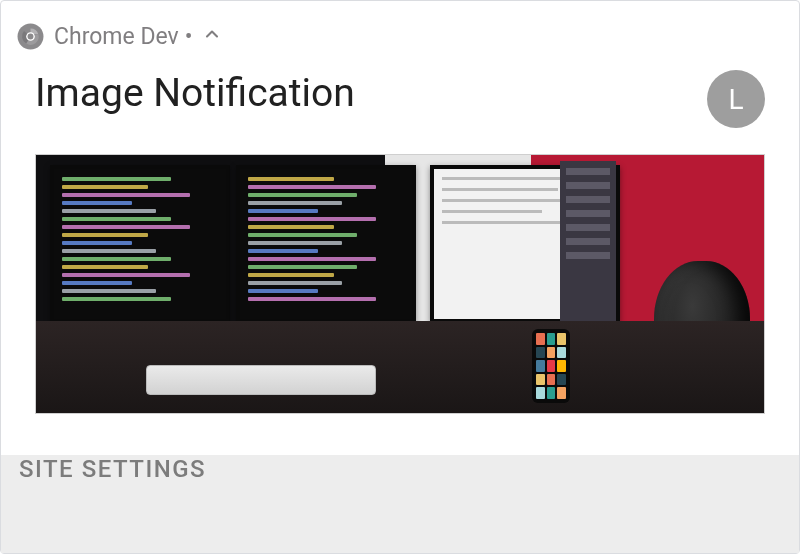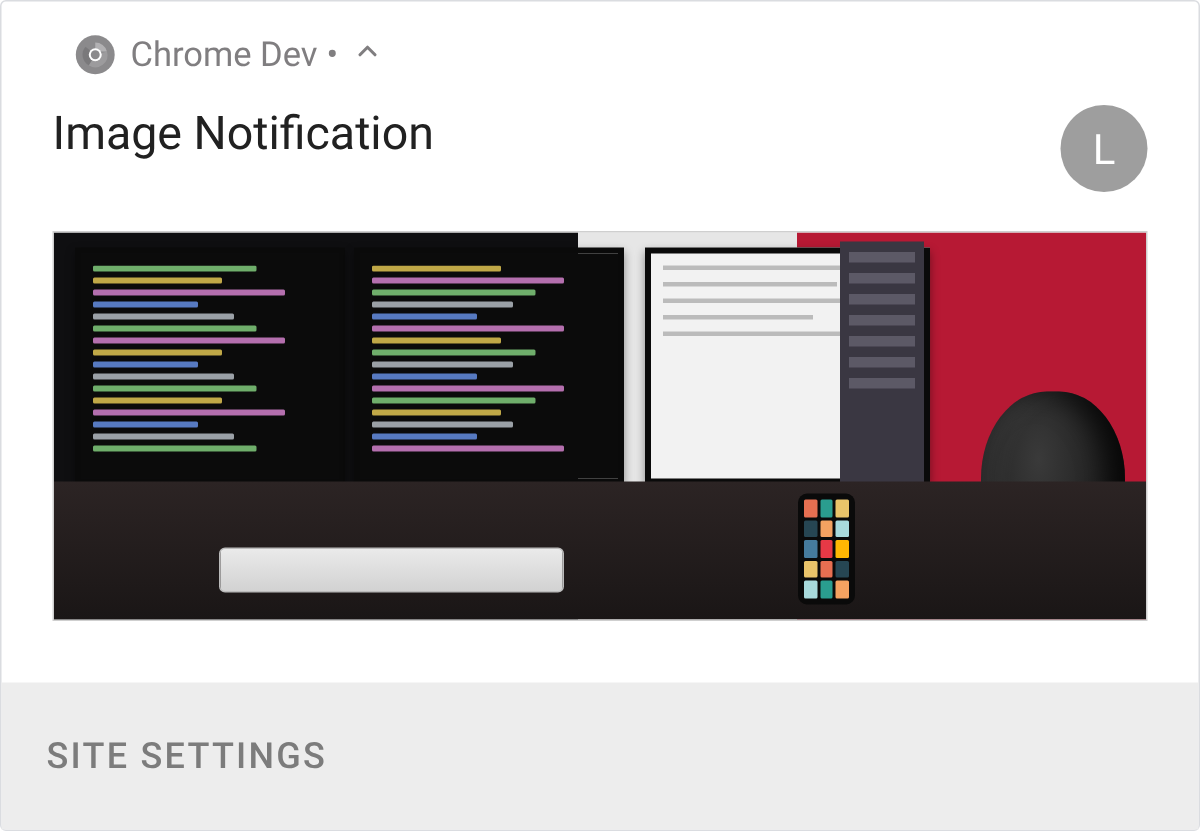--- a/index.html
+++ b/index.html
@@ -15,21 +15,21 @@
       height: 554px;
       border: 1px solid #dadce0;
       border-radius: 4px;
       display: flex;
       flex-direction: column;
       background: #ffffff;
     }
     .header-row {
       display: flex;
       align-items: center;
-      padding: 22px 34px 0 49px;
+      padding: 22px 34px 0 16px;
       gap: 10px;
       color: #807e80;
       font-size: 23px;
     }
     .chrome-icon {
       width: 27px;
       height: 27px;
       flex-shrink: 0;
     }
     .chevron {
@@ -37,21 +37,21 @@
       font-size: 20px;
       color: #807e80;
     }
     .title-row {
       display: flex;
       align-items: flex-start;
       padding: 20px 34px 0 34px;
       justify-content: space-between;
     }
     .title {
-      font-size: 31px;
+      font-size: 39px;
       color: #212121;
       font-weight: 400;
       line-height: 1.2;
     }
     .avatar {
       width: 58px;
       height: 58px;
       border-radius: 50%;
       background: #9e9e9e;
       display: flex;
@@ -136,22 +136,21 @@
       right: 14px; bottom: 2px; width: 96px; height: 150px;
       background: radial-gradient(ellipse at 40% 30%, #3a3a3a, #0a0a0a);
       border-radius: 44px 44px 18px 18px / 58px 58px 18px 18px;
       box-shadow: inset -12px 0 18px rgba(0,0,0,0.7), inset 12px 0 14px rgba(255,255,255,0.05);
     }
     .footer {
       margin-top: auto;
       height: 98px;
       background: #ededed;
       display: flex;
-      align-items: center;
-      padding: 0 30px;
+      padding: 0 18px;
     }
     .footer-label {
       color: #7c7c7c;
       font-size: 24px;
       letter-spacing: 1.5px;
       font-weight: 500;
     }
   </style>
 </head>
 <body>

